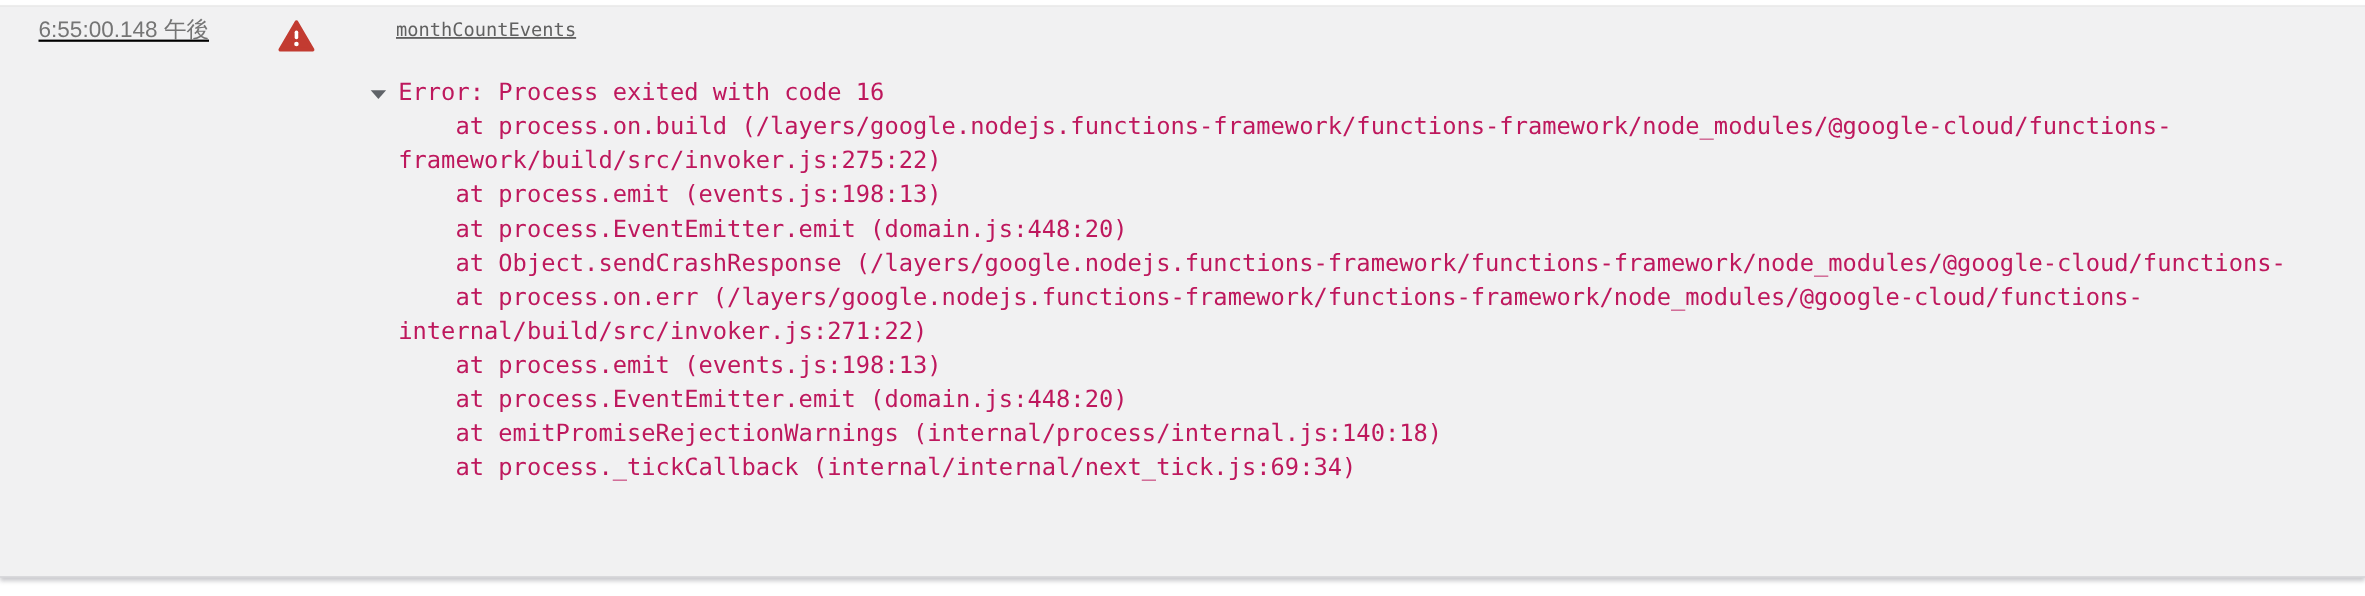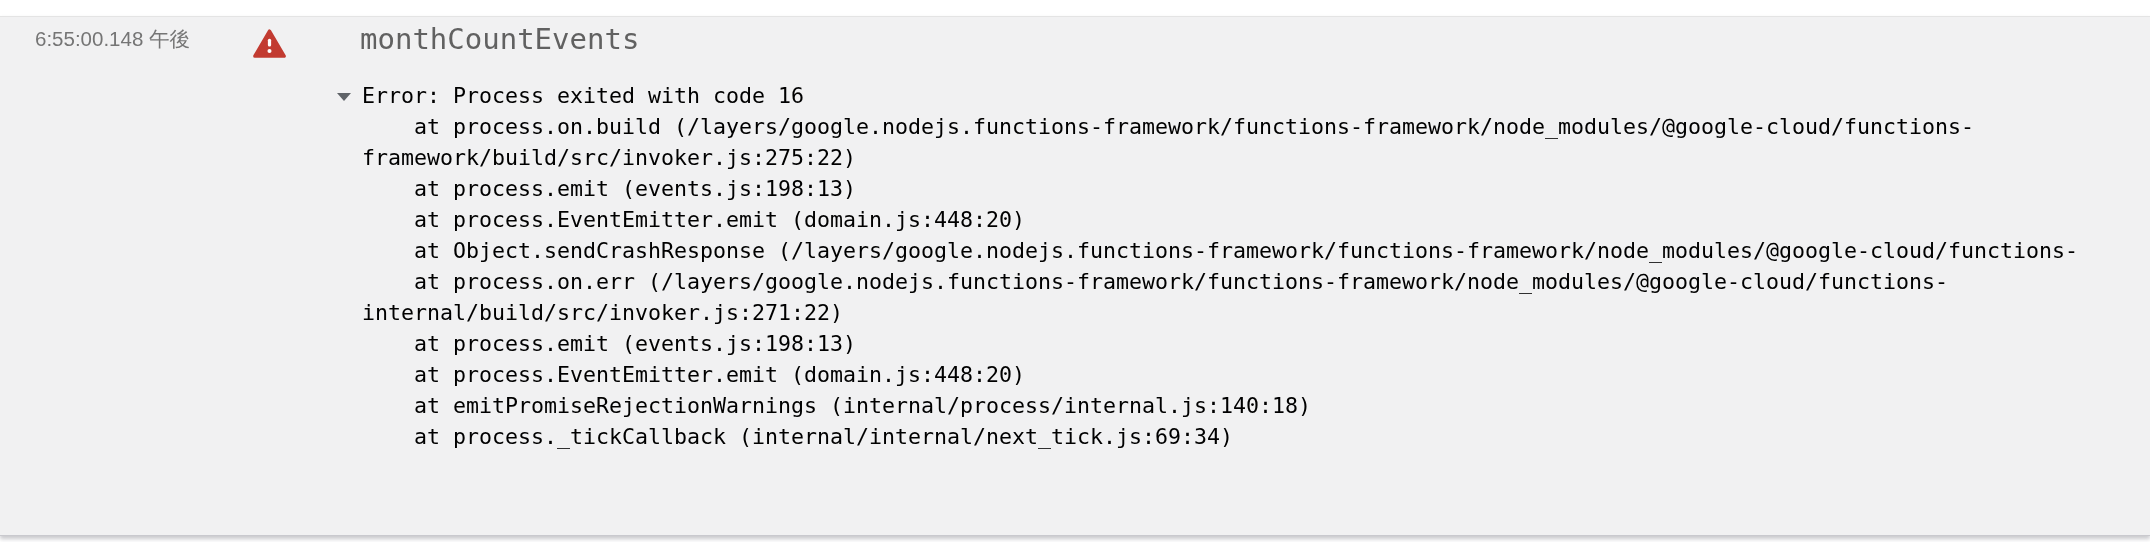--- a/index.html
+++ b/index.html
@@ -5,28 +5,29 @@
   * { margin: 0; padding: 0; box-sizing: border-box; }
   html, body {
     width: 2150px;
     height: 542px;
     background: #ffffff;
     overflow: hidden;
     font-family: "Liberation Sans", "DejaVu Sans", sans-serif;
   }
   .log-entry {
     position: absolute;
-    top: 16px;
+    top: 5px;
     left: 0;
     width: 2150px;
     height: 520px;
     background: #f1f1f2;
     border-top: 1px solid #e4e4e4;
     border-bottom: 1px solid #c9c9ce;
     box-shadow: 0 3px 4px rgba(60,60,76,0.28);
+    text-decoration: underline;
   }
   .summary-row {
     display: flex;
     align-items: flex-start;
     padding-top: 9px;
     height: 46px;
     cursor: pointer;
   }
   .ts {
     margin-left: 35px;
@@ -38,21 +39,21 @@
   }
   .sev-icon {
     width: 35px;
     height: 31px;
     margin-top: 2px;
     flex: 0 0 auto;
   }
   .summary-text {
     margin-left: 73px;
     font-family: "DejaVu Sans Mono", "Liberation Mono", monospace;
-    font-size: 29px;
+    font-size: 17px;
     line-height: 26px;
     color: #616161;
     white-space: pre;
   }
   .detail {
     position: absolute;
     left: 362px;
     top: 63px;
     width: 1745px;
   }
@@ -66,21 +67,21 @@
     border-right: 7px solid transparent;
     border-top: 8px solid #5f6368;
     cursor: pointer;
   }
   .stack-lines { width: 1745px; }
   .stack-line {
     font-family: "DejaVu Sans Mono", "Liberation Mono", monospace;
     font-size: 21.6px;
     line-height: 31px;
     height: 31px;
-    color: #000000;
+    color: #be185d;
     white-space: pre;
   }
 </style>
 </head>
 <body>
 
 <div class="log-entry">
 
   <div class="summary-row">
     <span class="ts">6:55:00.148 午後</span>

